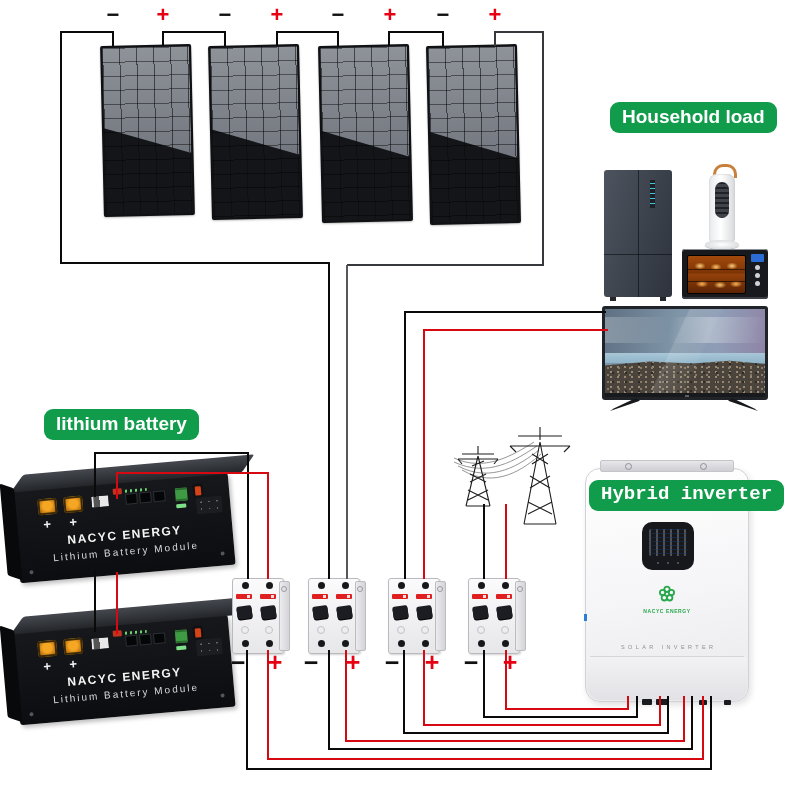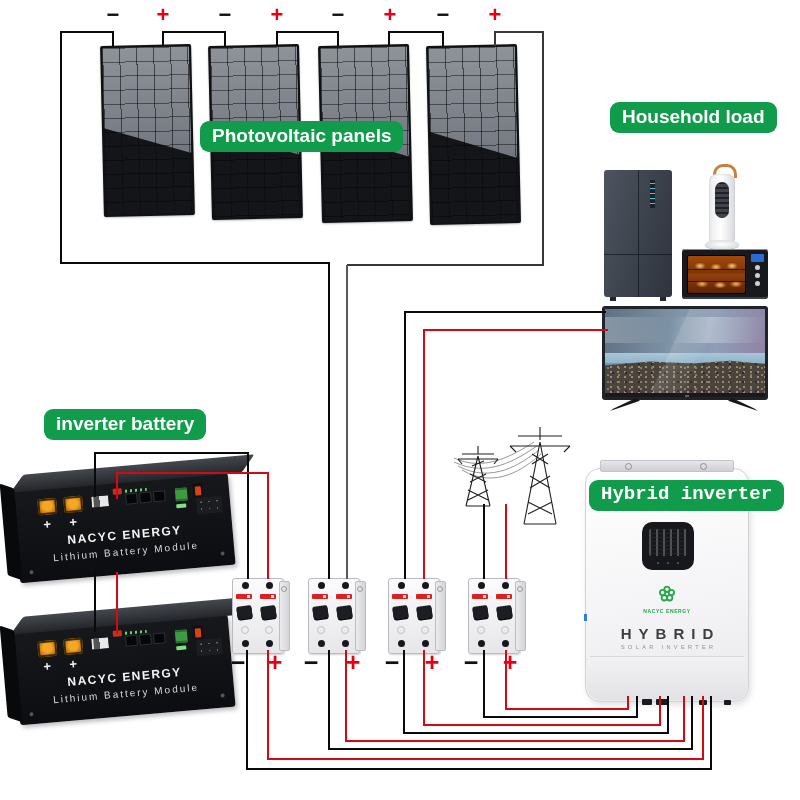--- a/index.html
+++ b/index.html
@@ -228,23 +228,22 @@
 
   <span class="sgn neg" style="left:102px;top:4px;">−</span>
   <span class="sgn pos" style="left:152px;top:4px;">+</span>
   <span class="sgn neg" style="left:214px;top:4px;">−</span>
   <span class="sgn pos" style="left:266px;top:4px;">+</span>
   <span class="sgn neg" style="left:327px;top:4px;">−</span>
   <span class="sgn pos" style="left:379px;top:4px;">+</span>
   <span class="sgn neg" style="left:432px;top:4px;">−</span>
   <span class="sgn pos" style="left:484px;top:4px;">+</span>
 
-  <div class="lbl" style="left:200px;top:121px;">Photovoltaic panels</div>
   <div class="lbl" style="left:610px;top:102px;">Household load</div>
-  <div class="lbl" style="left:44px;top:409px;">inverter battery</div>
+  <div class="lbl" style="left:44px;top:409px;">lithium battery</div>
   <div class="lbl" style="left:589px;top:480px;z-index:9;font-family:Liberation Mono, monospace;">Hybrid inverter</div>
 
   <div class="fridge">
     <div class="vsplit"></div>
     <div class="hsplit"></div>
     <div class="disp"></div>
     <div class="foot" style="left:6px;"></div>
     <div class="foot" style="right:6px;"></div>
   </div>
 
@@ -447,21 +446,20 @@
         <g fill="none" stroke="#27a84c" stroke-width="2">
           <circle cx="10" cy="4.8" r="3"></circle>
             <circle cx="14.9" cy="8.4" r="3"></circle>
           <circle cx="13" cy="14.2" r="3"></circle>
             <circle cx="7" cy="14.2" r="3"></circle>
             <circle cx="5.1" cy="8.4" r="3"></circle>
         </g>
       </svg>
       <div class="logotxt">NACYC ENERGY</div>
     </div>
-    <div class="hname">HYBRID</div>
     <div class="hsub">SOLAR INVERTER</div>
     <div class="divl"></div>
     <div class="lower"></div>
     <div class="bluetick"></div>
     <div class="nub" style="left:56px;width:10px;height:6px;"></div>
     <div class="nub" style="left:70px;width:12px;height:6px;"></div>
     <div class="nub" style="left:113px;width:8px;height:5px;"></div>
     <div class="nub" style="left:138px;width:7px;height:5px;"></div>
   </div>
 

